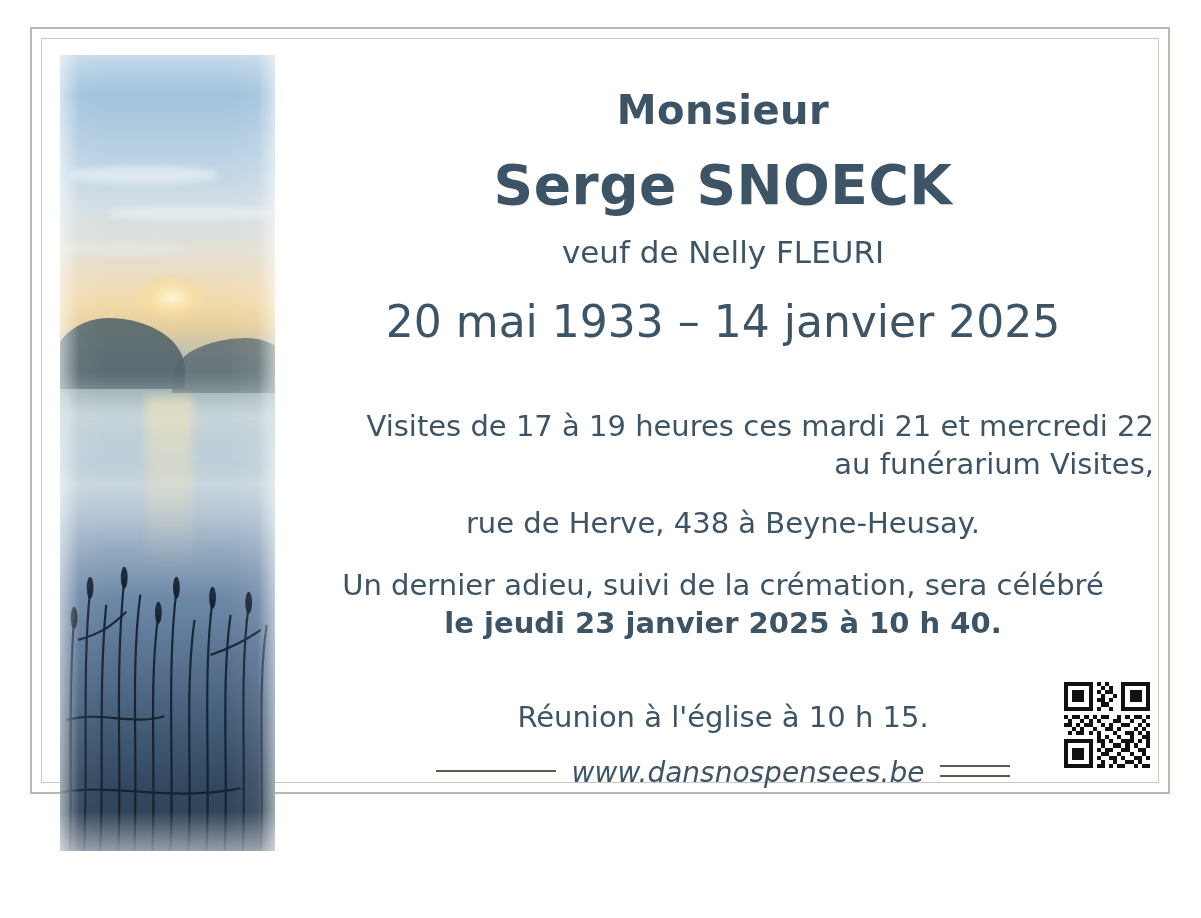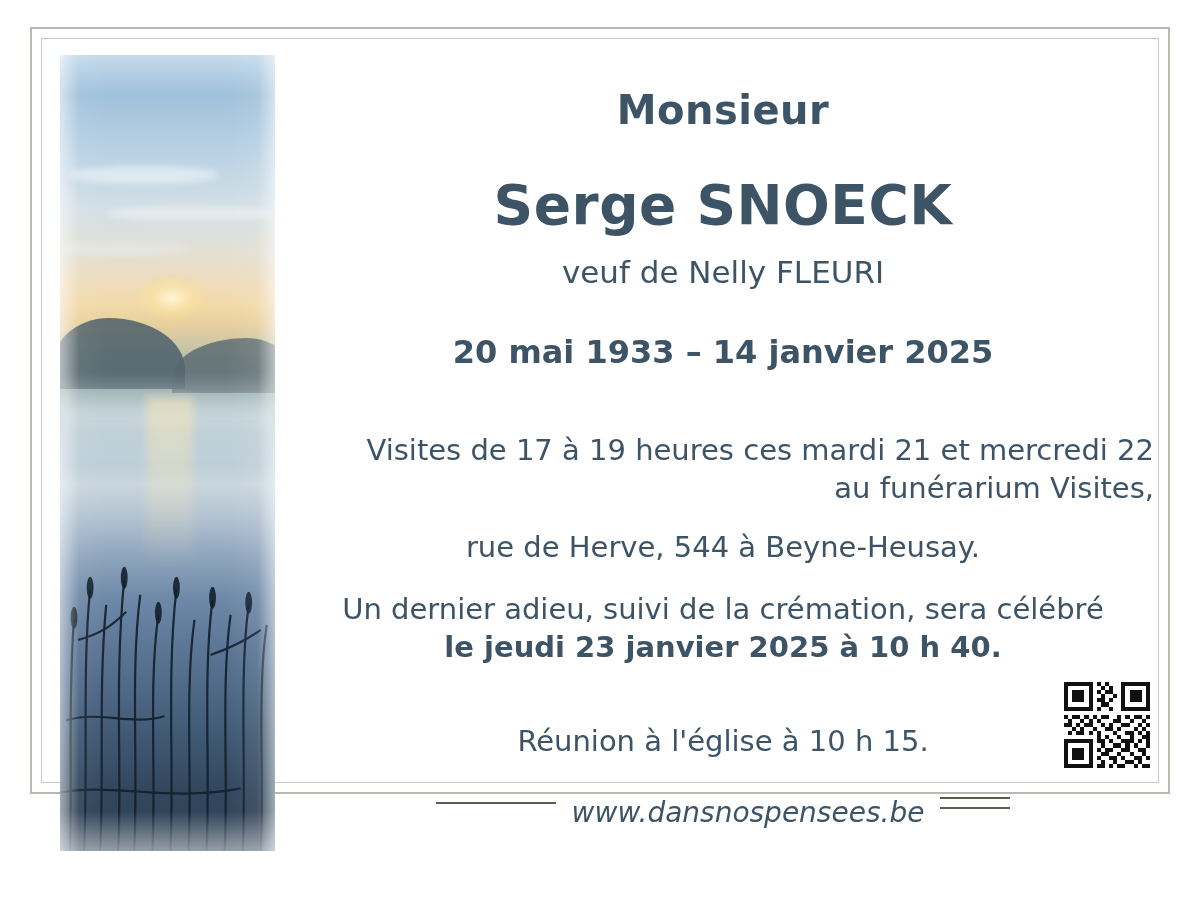--- a/index.html
+++ b/index.html
@@ -147,32 +147,32 @@
   }
   .line-monsieur {
     font-size: 40px;
     font-weight: bold;
     letter-spacing: 0.5px;
     margin-top: 28px;
   }
   .line-name {
     font-size: 55px;
     font-weight: bold;
-    margin-top: 40px;
+    margin-top: 20px;
     letter-spacing: 0.5px;
   }
   .line-spouse {
     font-size: 31px;
     font-weight: normal;
     margin-top: 17px;
   }
   .line-dates {
-    font-size: 32px;
-    margin-top: 43px;
-    font-weight: 700;
+    font-size: 44px;
+    margin-top: 26px;
+    font-weight: 400;
   }
   .block-visits {
     margin-top: 60px;
     font-size: 29px;
     line-height: 1.32;
     text-align: right;
   }
   .line-address {
     margin-top: 22px;
     font-size: 29px;
@@ -183,21 +183,21 @@
     line-height: 1.32;
   }
   .line-bold {
     font-weight: bold;
   }
   .line-reunion {
     margin-top: 58px;
     font-size: 29px;
   }
   .line-web {
-    margin-top: 20px;
+    margin-top: 4px;
     font-size: 28px;
     font-style: italic;
   }
 
   
   .web-row {
     display: flex;
     align-items: center;
     justify-content: center;
     gap: 16px;
@@ -278,21 +278,21 @@
   <div class="content">
     <div class="line-monsieur">Monsieur</div>
     <div class="line-name">Serge SNOECK</div>
     <div class="line-spouse">veuf de Nelly FLEURI</div>
     <div class="line-dates">20 mai 1933 – 14 janvier 2025</div>
 
     <div class="block-visits">
       <div>Visites de 17 à 19 heures ces mardi 21 et mercredi 22</div>
       <div>au funérarium Visites,</div>
     </div>
-    <div class="line-address">rue de Herve, 544 à Beyne-Heusay.</div>
+    <div class="line-address">rue de Herve, 438 à Beyne-Heusay.</div>
 
     <div class="block-ceremony">
       <div>Un dernier adieu, suivi de la crémation, sera célébré</div>
       <div class="line-bold">le jeudi 23 janvier 2025 à 10 h 40.</div>
     </div>
 
     <div class="line-reunion">Réunion à l'église à 10 h 15.</div>
 
     <div class="web-row">
       <div class="rule-stack">

